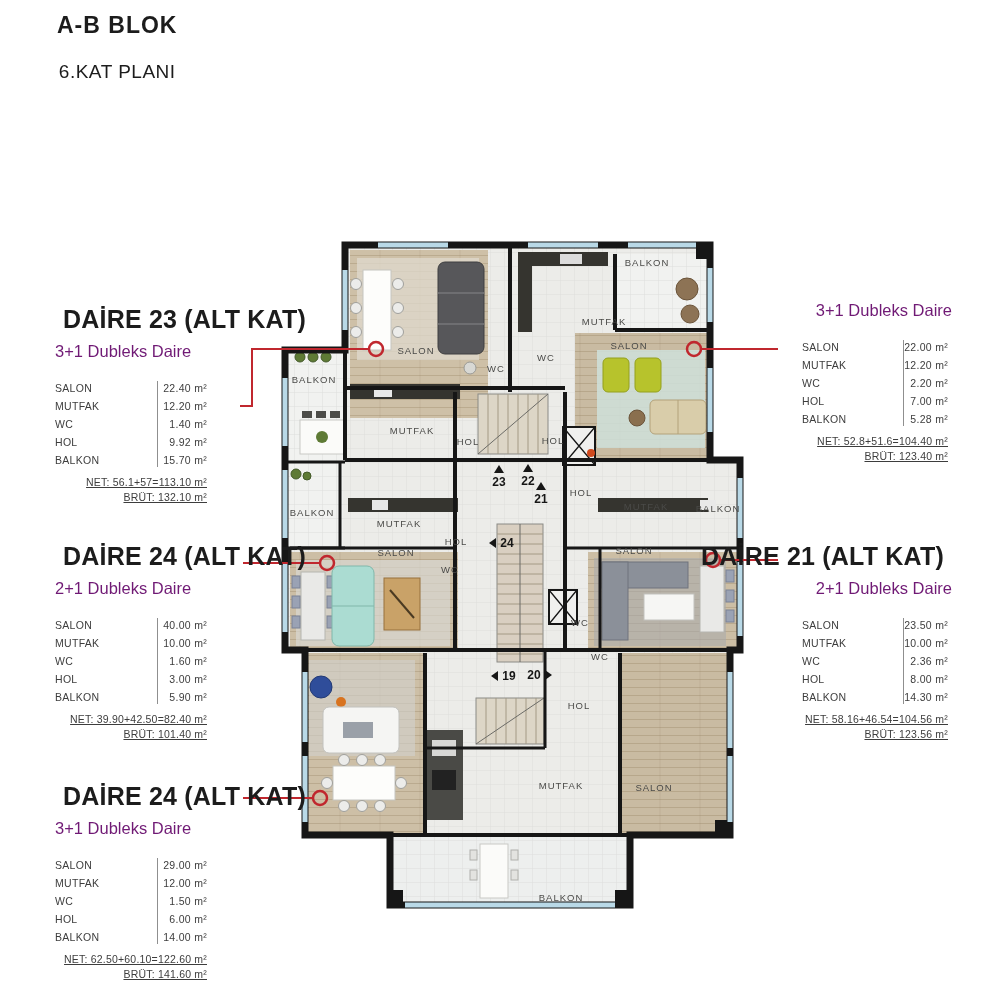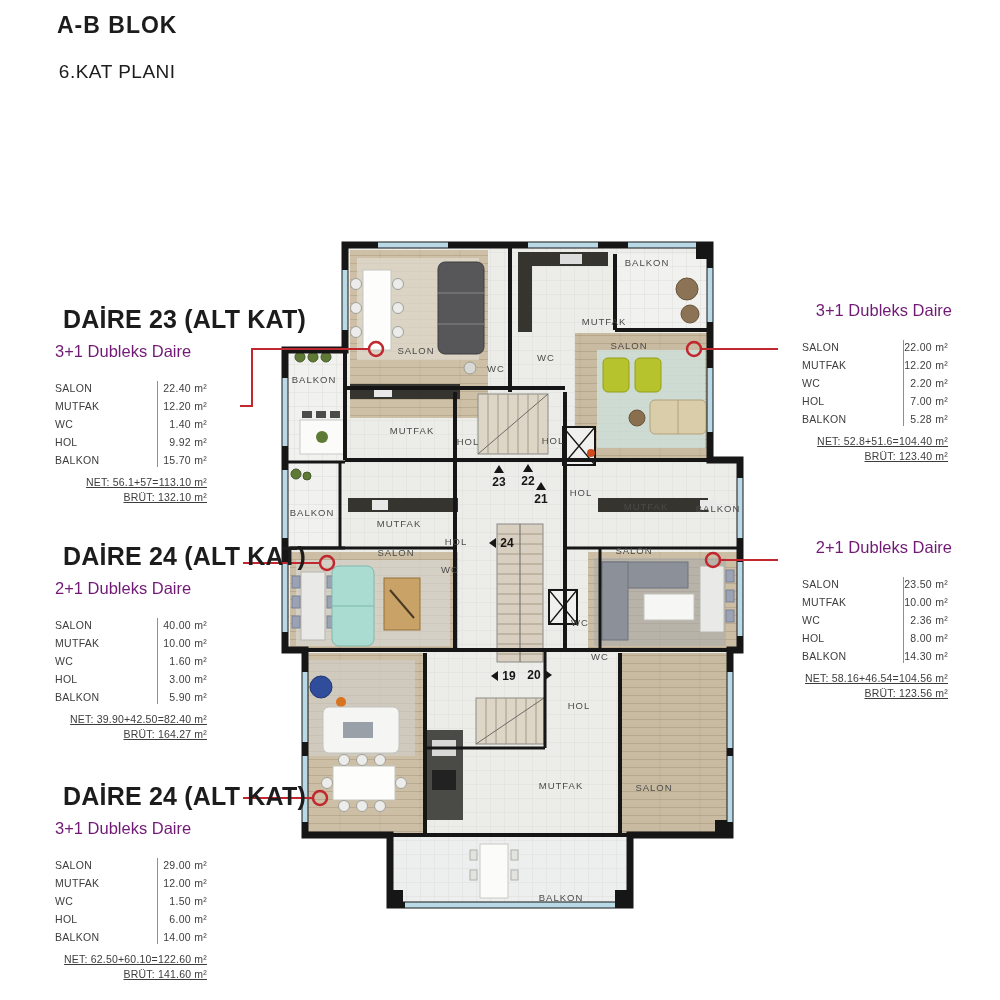--- a/index.html
+++ b/index.html
@@ -411,24 +411,25 @@
     <div class="row">
         <span class="lab">HOL</span>
         <span class="val">3.00 m²</span>
       </div>
     <div class="row">
         <span class="lab">BALKON</span>
         <span class="val">5.90 m²</span>
       </div>
   </div>
   <div class="net">NET: 39.90+42.50=82.40 m²</div>
-  <div class="brut">BRÜT: 164.27 m²</div>
+  <div class="brut">BRÜT: 101.40 m²</div>
 </div>
 
 <div class="panel right-side" style="left:692px;top:534px;">
+  <h2>DAİRE 21 (ALT KAT)</h2>
   <h3>2+1 Dubleks Daire</h3>
   <div class="rooms">
     <div class="divider"></div>
     <div class="row">
         <span class="lab">SALON</span>
         <span class="val">23.50 m²</span>
       </div>
     <div class="row">
         <span class="lab">MUTFAK</span>
         <span class="val">10.00 m²</span>

